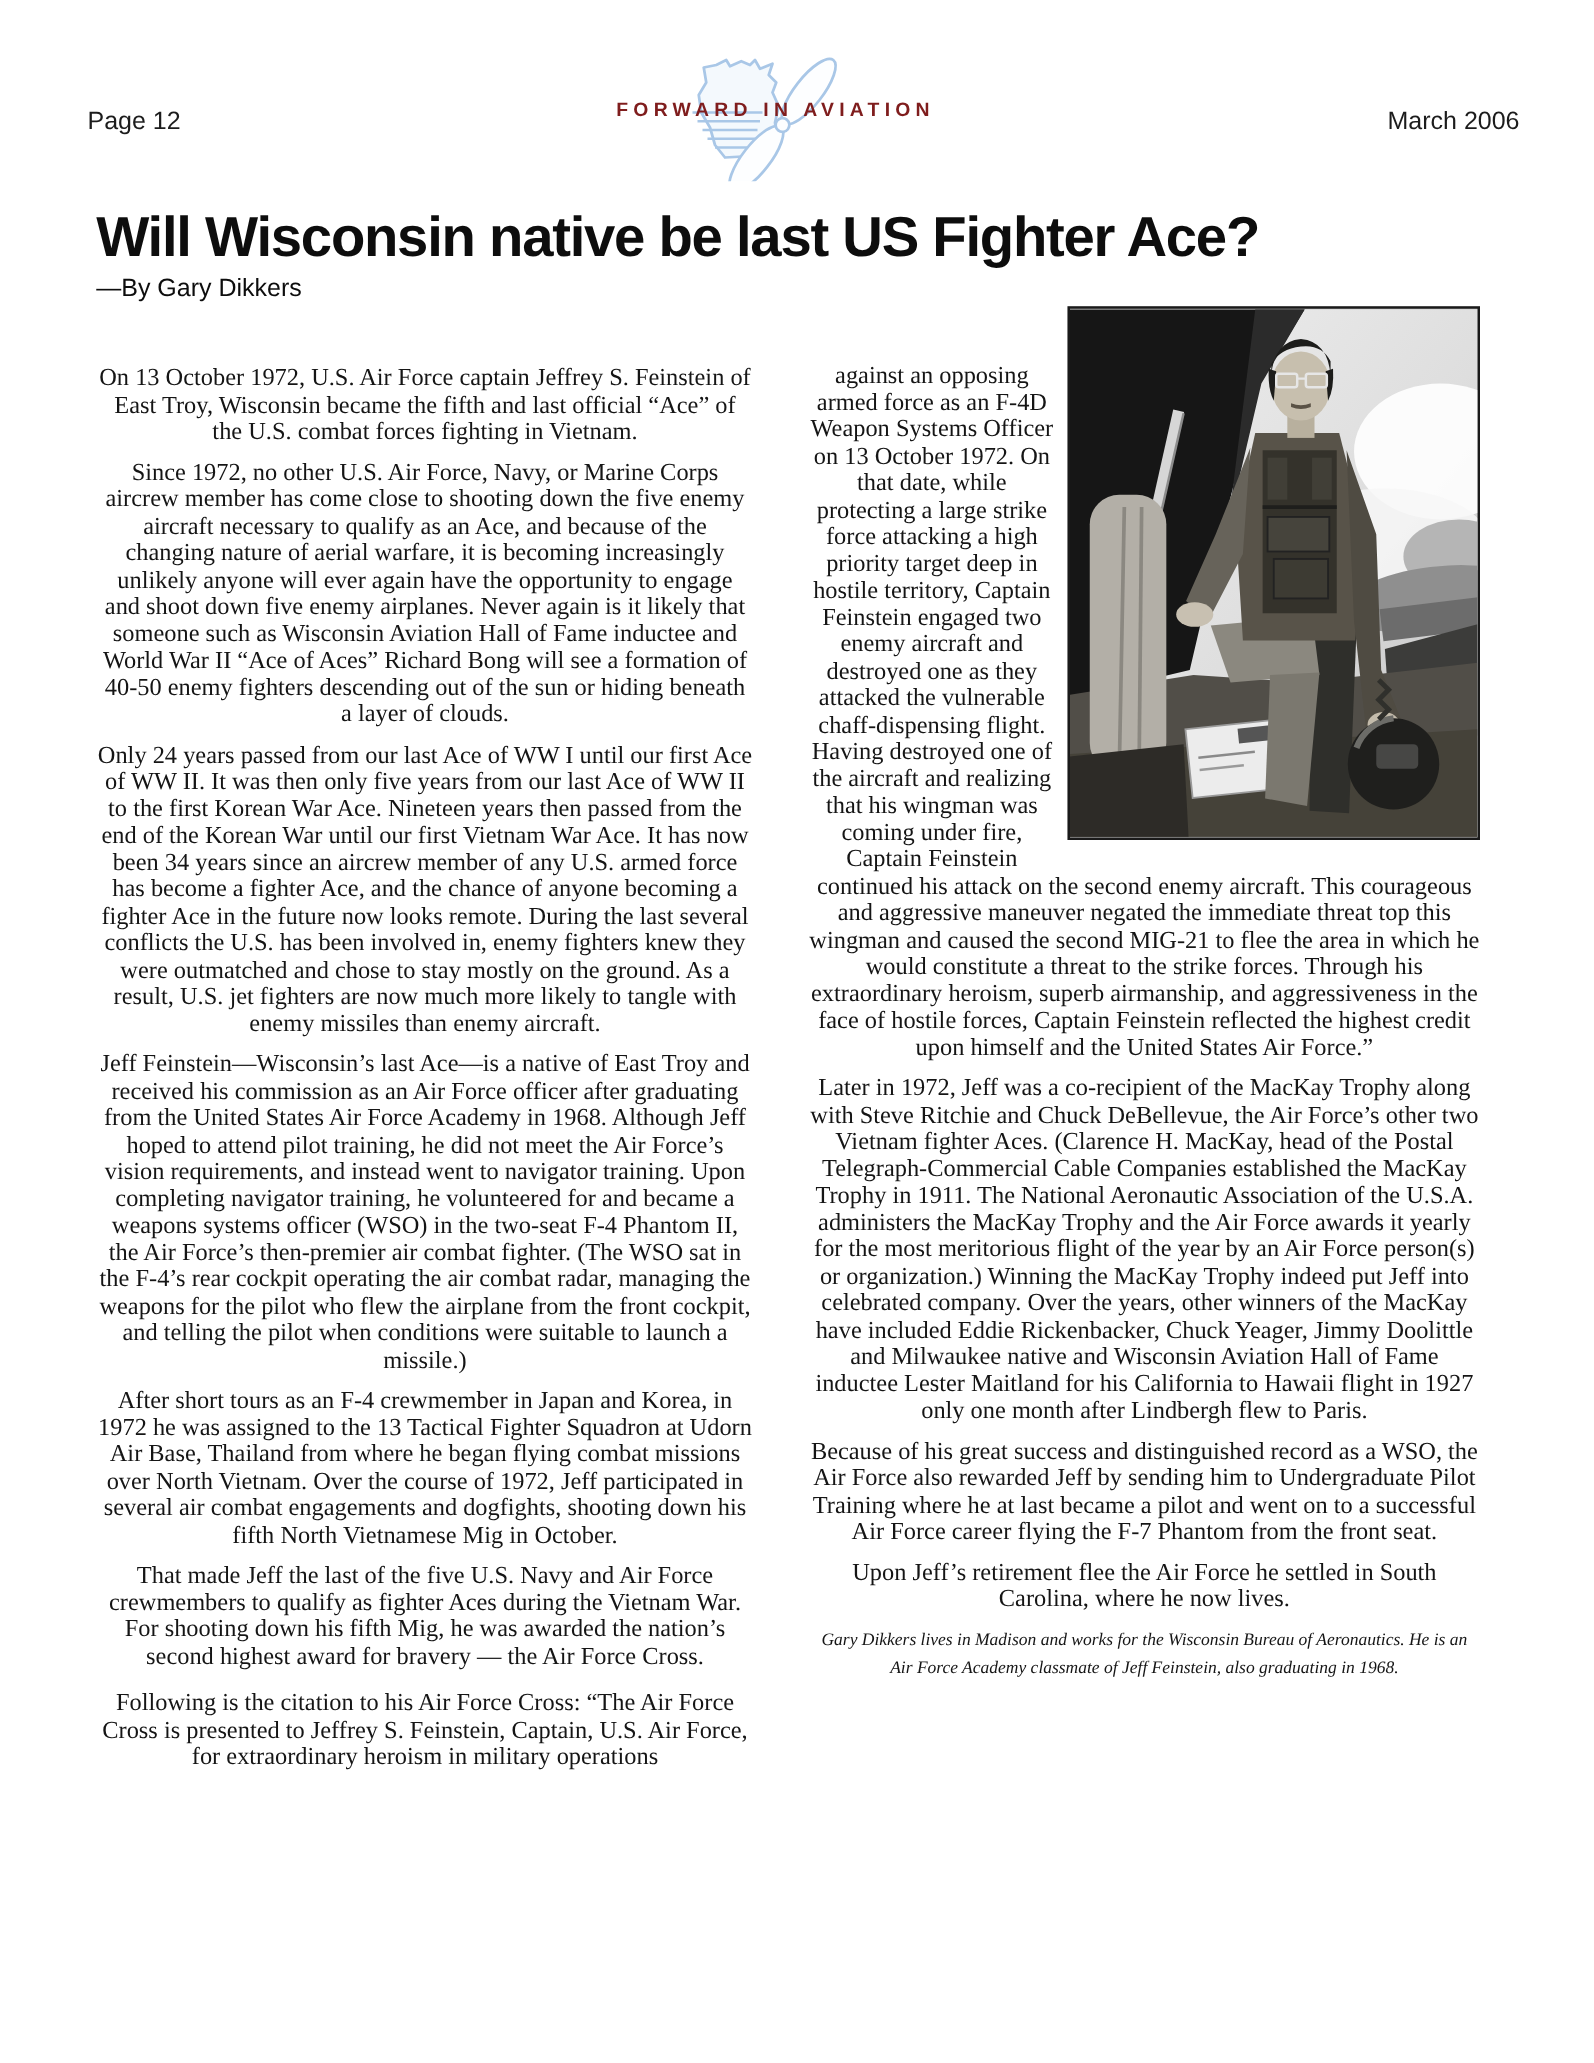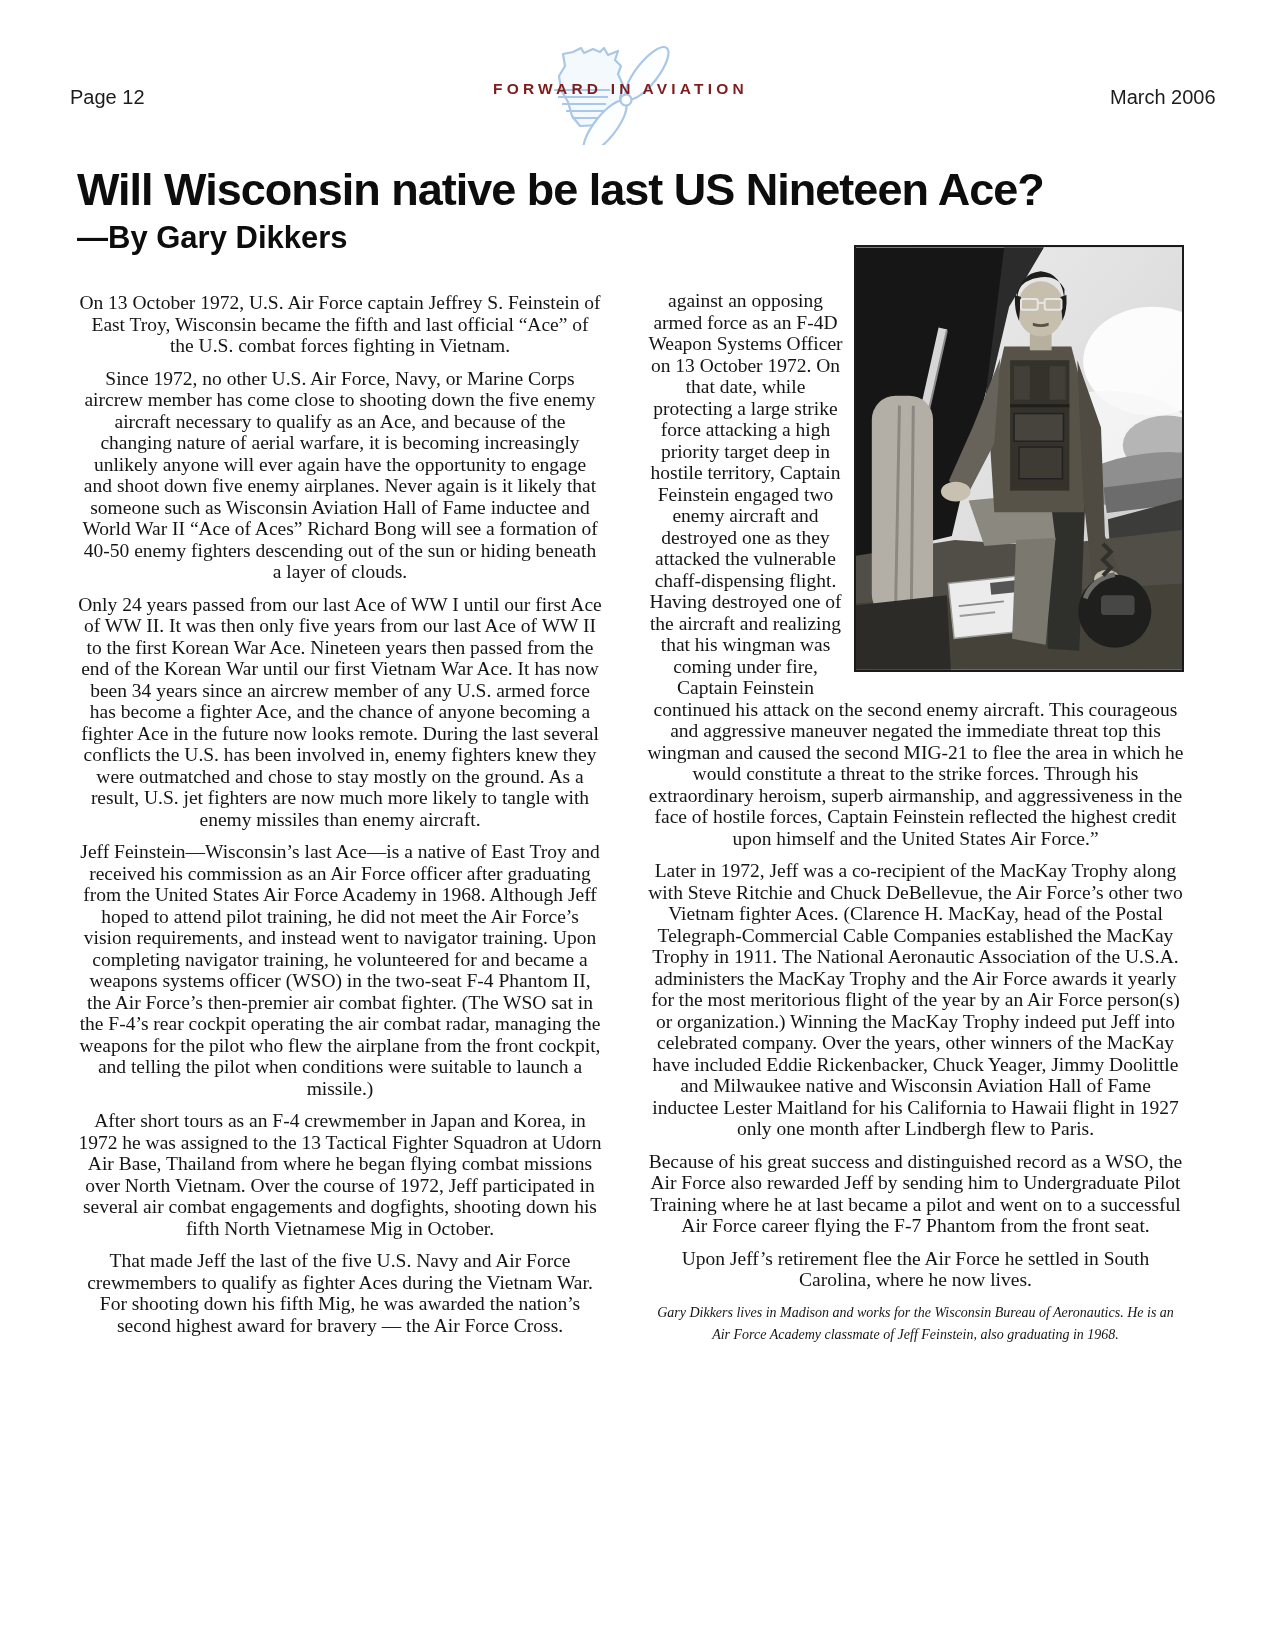--- a/index.html
+++ b/index.html
@@ -27,22 +27,22 @@
   }
 
   
   .article-title {
     position:absolute; left:77px; top:166px; width:1100px;
     font-family:"Liberation Sans", sans-serif; font-weight:bold;
     font-size:45px; letter-spacing:-1px; color:#0d0d0d; line-height:1.05;
   }
   .article-byline {
     position:absolute; left:77px; top:220px;
-    font-family:"Liberation Sans", sans-serif; font-weight:bold;
-    font-size:31px; color:#0d0d0d;
+    font-family:"Liberation Sans", sans-serif; font-weight:normal;
+    font-size:20px; color:#0d0d0d;
   }
 
   
   .col { font-size:19.5px; line-height:21.5px; color:#151515; text-align:center; }
   .col p { margin:0 0 11px 0; }
   .col-left  { position:absolute; left:78px;  top:292px; width:524px; }
   .col-right { position:absolute; left:647px; top:245px; width:537px; }
 
   .citation-par { padding-top:45px; }
   .citation-lead-par { margin-top:5px; }
@@ -83,30 +83,31 @@
         <g transform="translate(78,60) rotate(38)">
           <ellipse cx="0" cy="-34" rx="11" ry="32" fill="#fdfeff" stroke="#a9c7e7" stroke-width="2.2"></ellipse>
           <ellipse cx="0" cy="34" rx="11" ry="32" fill="#fdfeff" stroke="#a9c7e7" stroke-width="2.2"></ellipse>
           <circle cx="0" cy="0" r="5.5" fill="#fdfeff" stroke="#a9c7e7" stroke-width="2.2"></circle>
         </g>
       </svg>
     </span>
   </div>
   <div class="logo-wordmark">FORWARD IN AVIATION</div>
 
-  <h1 class="article-title">Will Wisconsin native be last US Nineteen Ace?</h1>
+  <h1 class="article-title">Will Wisconsin native be last US Fighter Ace?</h1>
   <h2 class="article-byline">—By Gary Dikkers</h2>
 
   <div class="col col-left">
     <p>On 13 October 1972, U.S. Air Force captain Jeffrey S. Feinstein of East Troy, Wisconsin became the fifth and last official “Ace” of the U.S. combat forces fighting in Vietnam.</p>
     <p>Since 1972, no other U.S. Air Force, Navy, or Marine Corps aircrew member has come close to shooting down the five enemy aircraft necessary to qualify as an Ace, and because of the changing nature of aerial warfare, it is becoming increasingly unlikely anyone will ever again have the opportunity to engage and shoot down five enemy airplanes. Never again is it likely that someone such as Wisconsin Aviation Hall of Fame inductee and World War II “Ace of Aces” Richard Bong will see a formation of 40-50 enemy fighters descending out of the sun or hiding beneath a layer of clouds.</p>
     <p>Only 24 years passed from our last Ace of WW I until our first Ace of WW II.  It was then only five years from our last Ace of WW II to the first Korean War Ace. Nineteen years then passed from the end of the Korean War until our first Vietnam War Ace.  It has now been 34 years since an aircrew member of any U.S. armed force has become a fighter Ace, and the chance of anyone becoming a fighter Ace in the future now looks remote. During the last several conflicts the U.S. has been involved in, enemy fighters knew they were outmatched and chose to stay mostly on the ground.  As a result, U.S. jet fighters are now much more likely to tangle with enemy missiles than enemy aircraft.</p>
     <p>Jeff Feinstein—Wisconsin’s last Ace—is a native of East Troy and received his commission as an Air Force officer after graduating from the United States Air Force Academy in 1968. Although Jeff hoped to attend pilot training, he did not meet the Air Force’s vision requirements, and instead went to navigator training.  Upon completing navigator training, he volunteered for and became a weapons systems officer (WSO) in the two-seat F-4 Phantom II, the Air Force’s then-premier air combat fighter. (The WSO sat in the F-4’s rear cockpit operating the air combat radar, managing the weapons for the pilot who flew the airplane from the front cockpit, and telling the pilot when conditions were suitable to launch a missile.)</p>
     <p>After short tours as an F-4 crewmember in Japan and Korea, in 1972 he was assigned to the 13 Tactical Fighter Squadron at Udorn Air Base, Thailand from where he began flying combat missions over North Vietnam. Over the course of 1972, Jeff participated in several air combat engagements and dogfights, shooting down his fifth North Vietnamese Mig in October.</p>
     <p>That made Jeff the last of the five U.S. Navy and Air Force crewmembers to qualify as fighter Aces during the Vietnam War. For shooting down his fifth Mig, he was awarded the nation’s second highest award for bravery — the Air Force Cross.</p>
+    <p class="citation-lead-par" style="margin-top:16px">Following is the citation to his Air Force Cross: “The Air Force Cross is presented to Jeffrey S. Feinstein, Captain, U.S. Air Force, for extraordinary heroism in military operations</p>
   </div>
 
   <div class="col col-right">
 
     <div class="photo-frame">
       <svg width="326" height="423" viewBox="0 0 330 427" aria-hidden="true">
         <defs>
           <linearGradient id="sky" x1="0" y1="0" x2="1" y2="1">
             <stop offset="0" stop-color="#f0f0f0"></stop>
             <stop offset="0.55" stop-color="#dedede"></stop>

